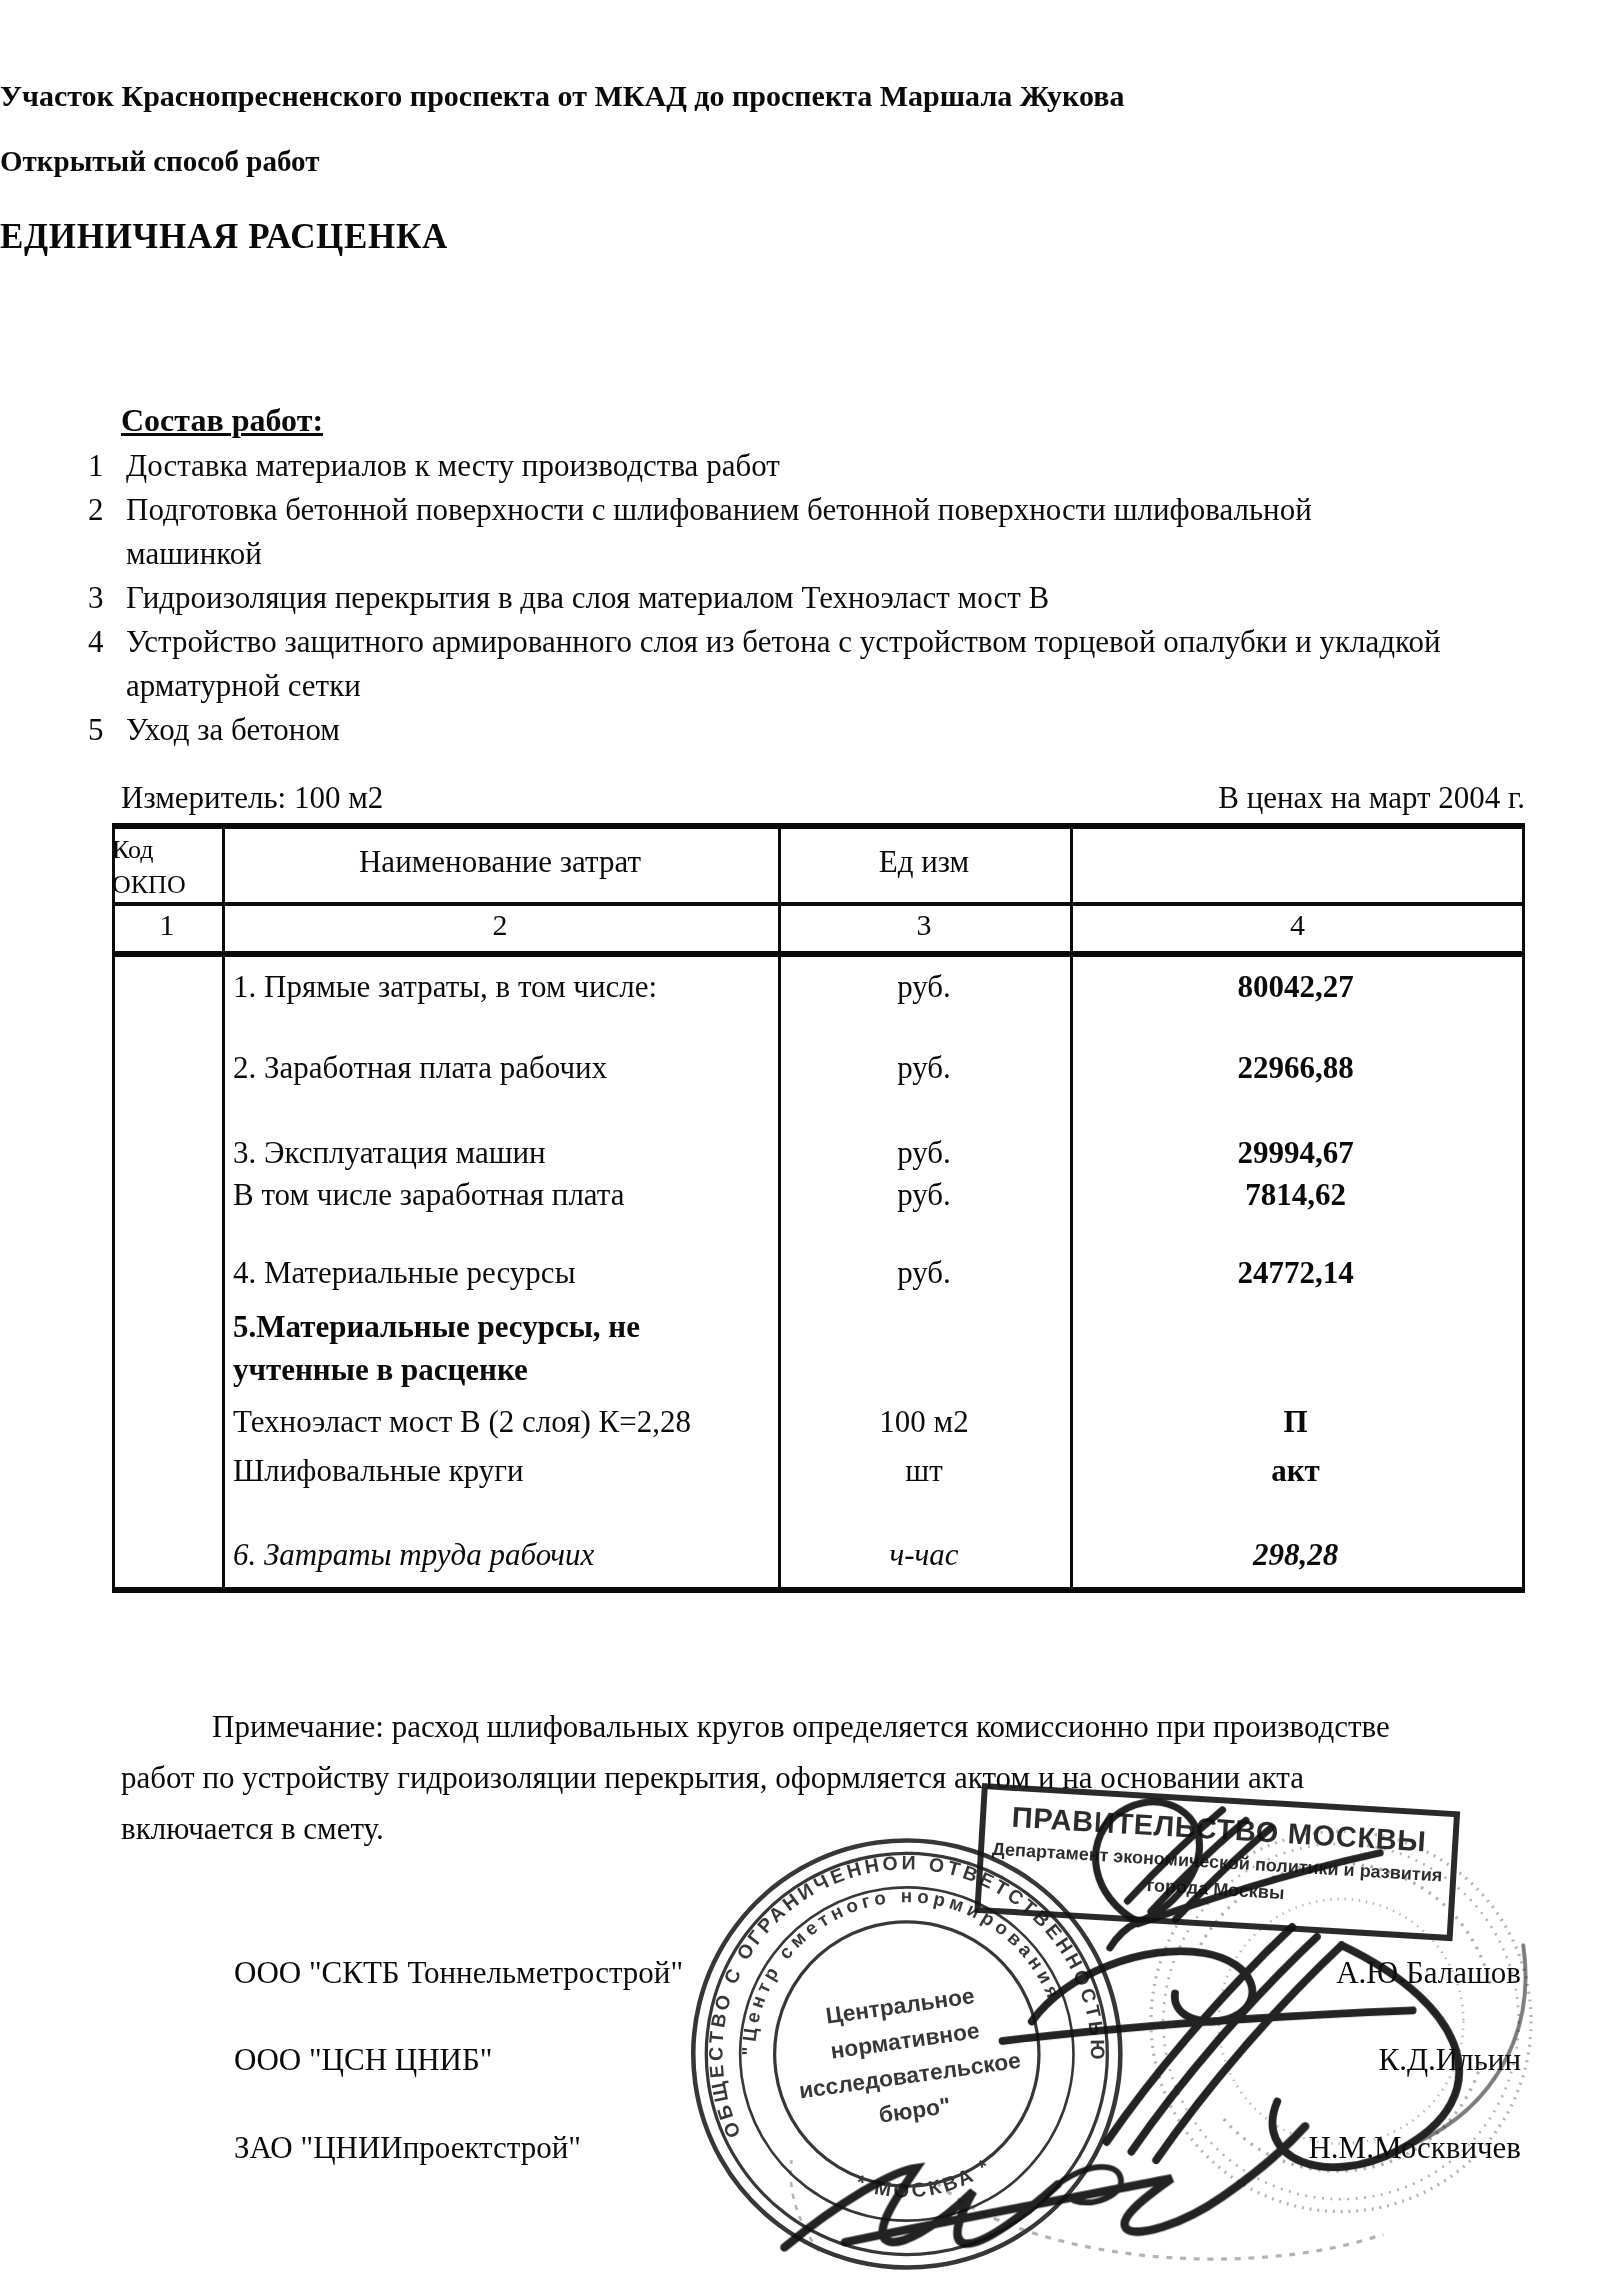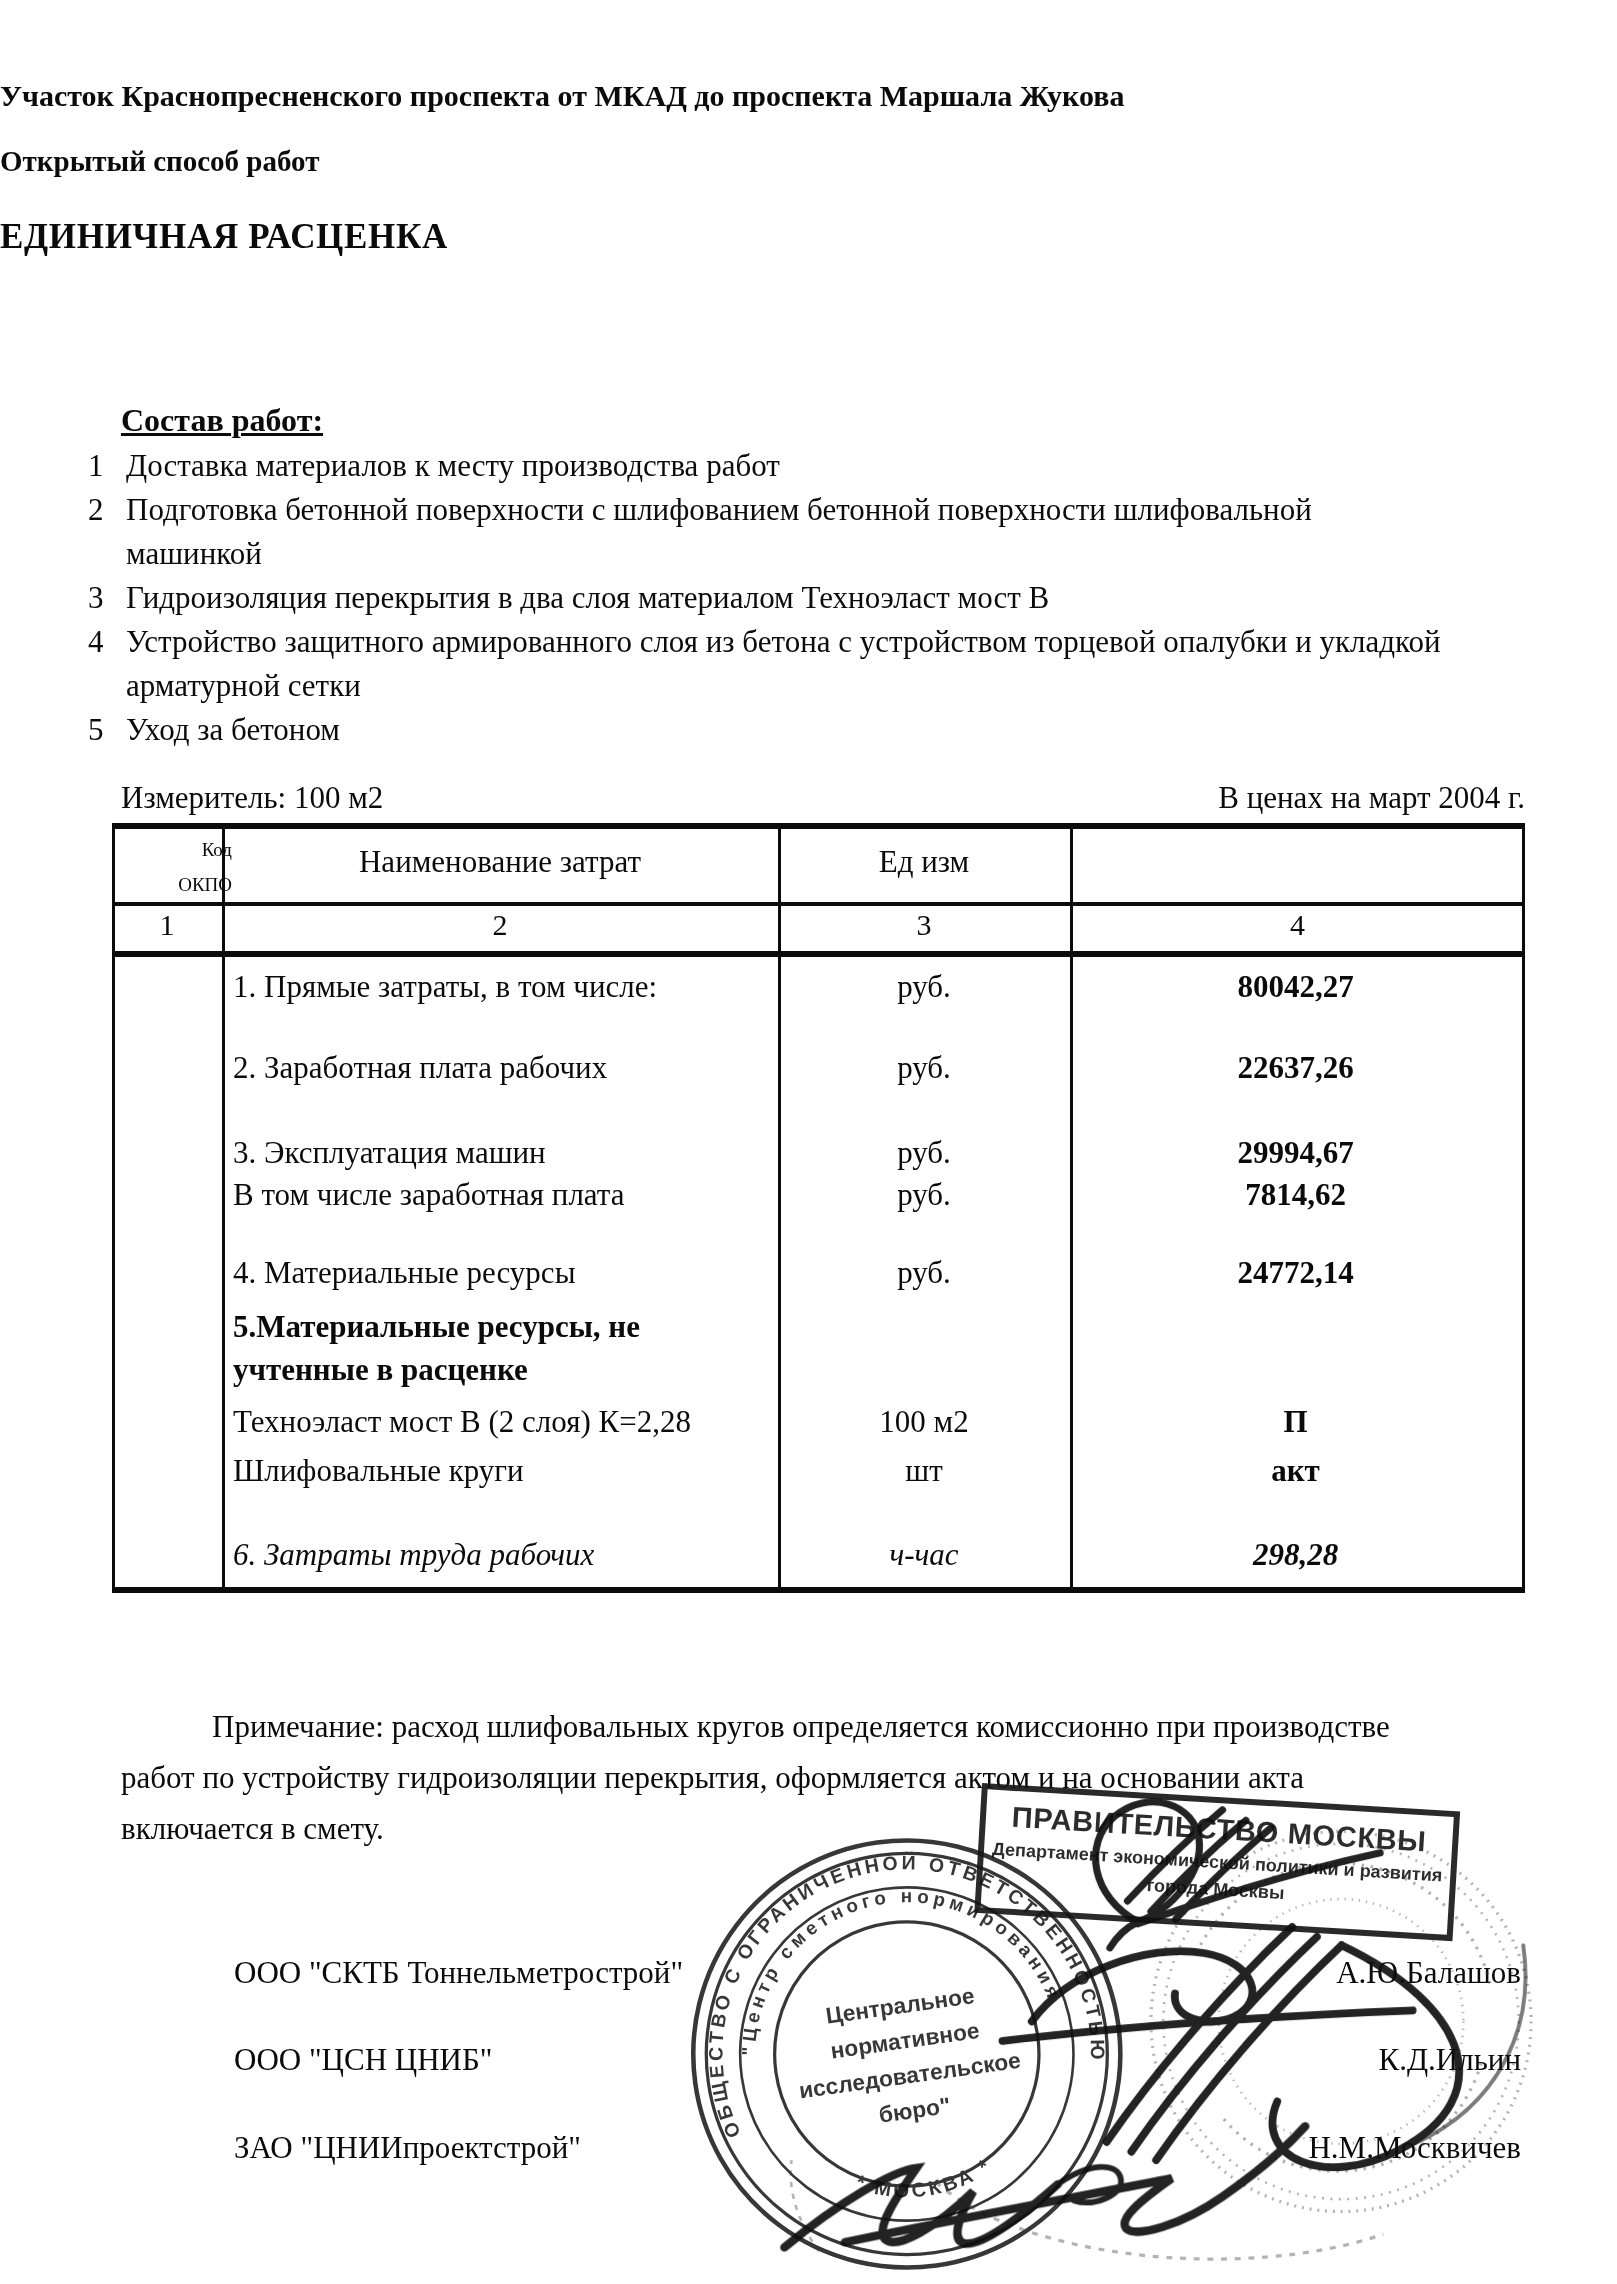--- a/index.html
+++ b/index.html
@@ -30,21 +30,21 @@
   .work-item .num{position:absolute;left:-38px;top:0;}
   .work-item .txt{white-space:pre-line;}
 
   
   .meter-left{left:121px;top:780px;font-size:31px;}
   .meter-right{left:874px;top:780px;width:651px;text-align:right;font-size:31px;}
 
   
   .hline{position:absolute;background:#0b0b0b;}
   .vline{position:absolute;background:#0b0b0b;}
-  .th-code{left:112px;top:832px;width:120px;text-align:right;font-size:19px;line-height:35px;white-space:pre-line;}
+  .th-code{left:112px;top:832px;width:120px;text-align:left;font-size:26px;line-height:35px;white-space:pre-line;}
   .th-name{left:222px;top:844px;width:556px;text-align:center;font-size:31px;}
   .th-unit{left:778px;top:844px;width:292px;text-align:center;font-size:31px;}
   .num-row span{position:absolute;top:908px;font-size:30px;}
   .trow{position:absolute;left:112px;width:1413px;font-size:31px;line-height:43px;}
   .trow .lbl{position:absolute;left:121px;top:0;width:651px;white-space:pre-line;}
   .trow .unit{position:absolute;left:666px;top:0;width:292px;text-align:center;}
   .trow .val{position:absolute;left:958px;top:0;width:451px;text-align:center;font-weight:bold;}
 
   
   .note{left:121px;top:1701px;width:1351px;font-size:31px;line-height:51px;text-indent:91px;white-space:pre-line;}
@@ -127,21 +127,21 @@
   </div>
 
   <div class="trow" style="top:965px;">
     <span class="lbl">1. Прямые затраты, в том числе:</span>
     <span class="unit">руб.</span>
     <span class="val">80042,27</span>
   </div>
   <div class="trow" style="top:1046px;">
     <span class="lbl">2. Заработная плата рабочих</span>
     <span class="unit">руб.</span>
-    <span class="val">22637,26</span>
+    <span class="val">22966,88</span>
   </div>
   <div class="trow" style="top:1131px;">
     <span class="lbl">3. Эксплуатация машин</span>
     <span class="unit">руб.</span>
     <span class="val">29994,67</span>
   </div>
   <div class="trow" style="top:1173px;">
     <span class="lbl">В том числе заработная плата</span>
     <span class="unit">руб.</span>
     <span class="val">7814,62</span>

